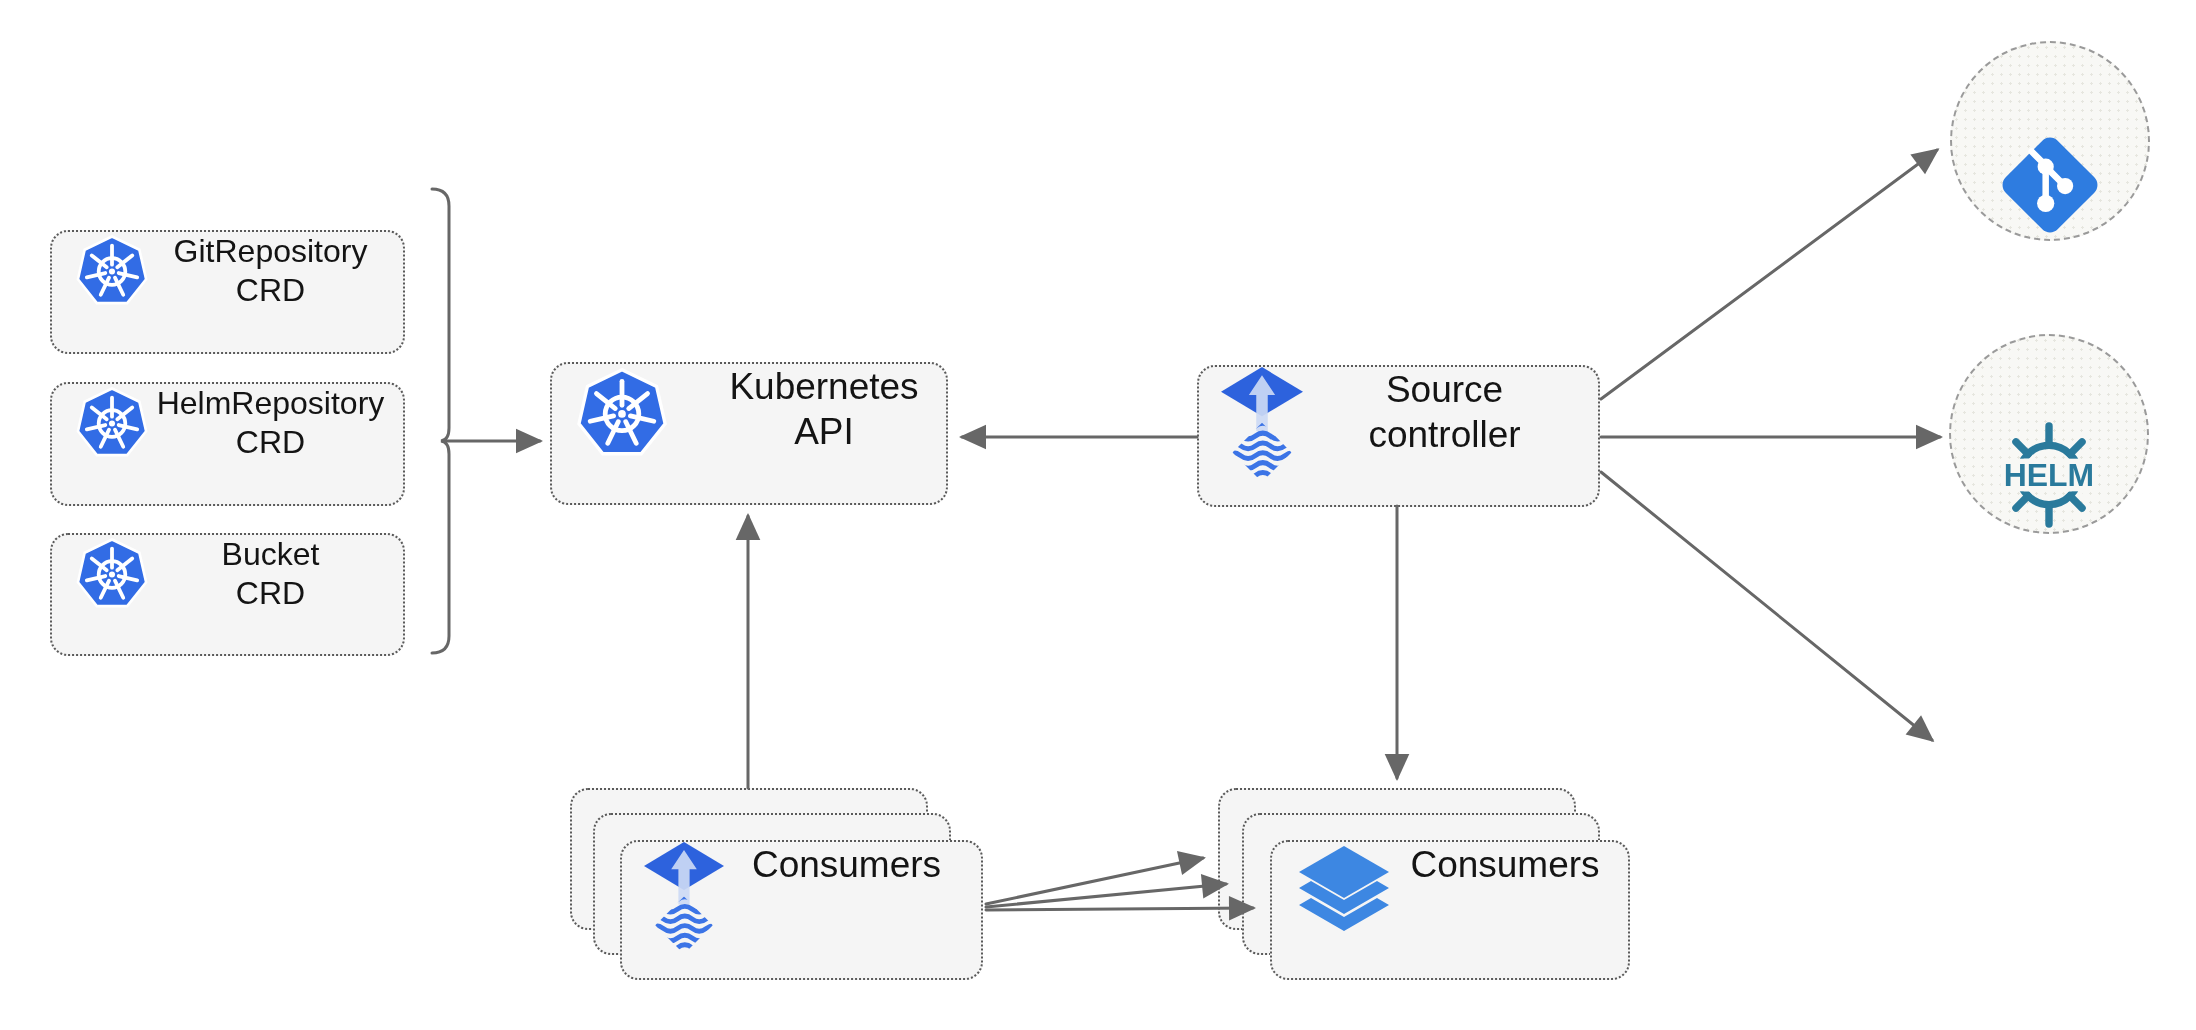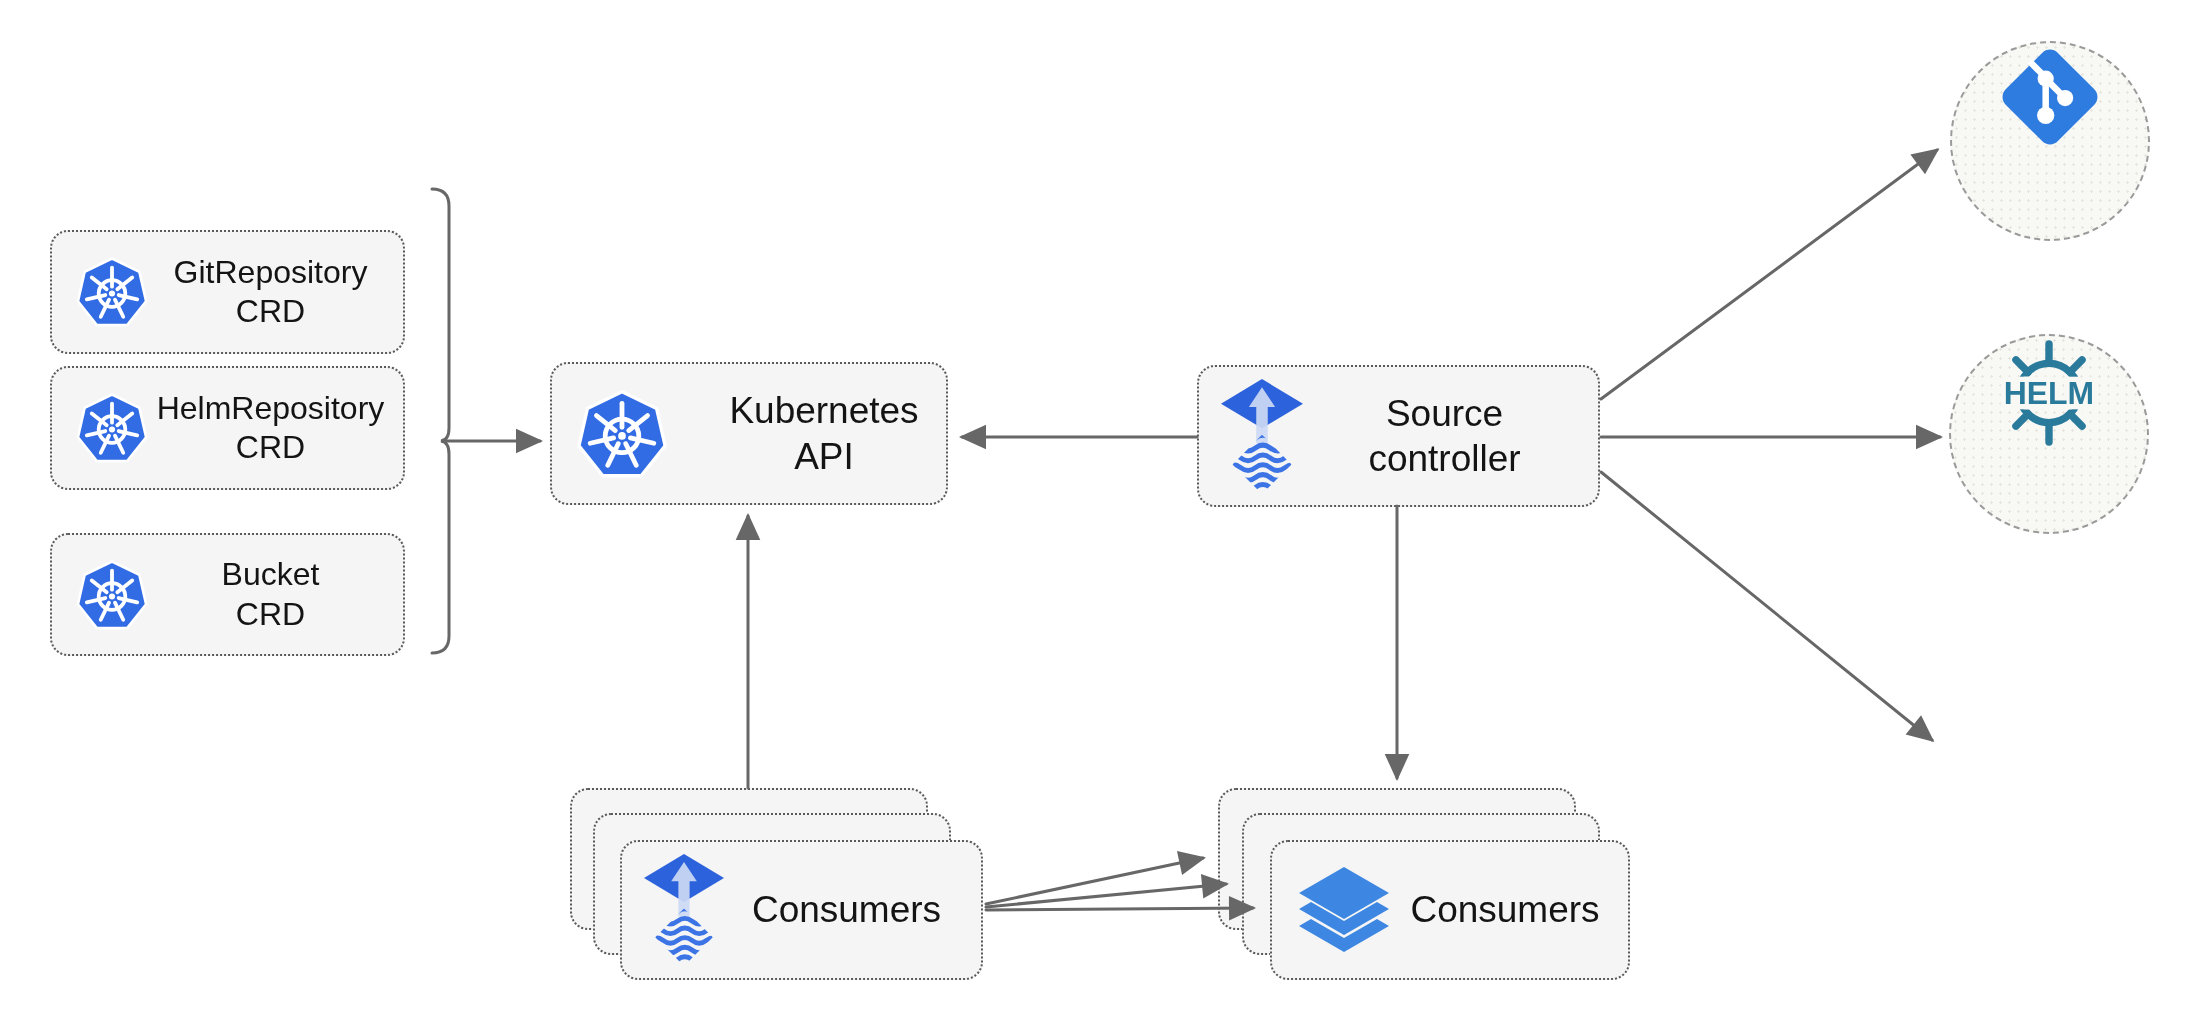--- a/index.html
+++ b/index.html
@@ -4,36 +4,36 @@
 <style>
   html,body{margin:0;padding:0;background:#ffffff;}
   .canvas{
     position:relative;width:2196px;height:1030px;background:var(--canvas-bg,#fff);
     font-family:"Liberation Sans",sans-serif;overflow:hidden;
   }
   .edges{position:absolute;left:0;top:0;width:2196px;height:1030px;pointer-events:none;z-index:50;}
   .node{
     position:absolute;box-sizing:border-box;background:var(--box-fill,#f5f5f5);
     border:2.5px dotted var(--box-border,#5a5a5a);border-radius:18px;
-    display:flex;align-items:center;z-index:10;
+    display:flex;align-items:flex-start;z-index:10;
   }
   .node .icon{display:flex;align-items:center;justify-content:center;margin-left:22px;flex:0 0 auto;}
   .node .label{flex:1;text-align:center;color:var(--label-color,#111);font-size:37px;line-height:1.22;padding:0 18px 0 6px;}
   .node .label .ln{display:block;}
   .crd .label{font-size:32px;}
   .stack{z-index:5;}
   .stack.mid{z-index:6;}
   .front{z-index:10;}
   .circle{
     position:absolute;box-sizing:border-box;width:200px;height:200px;border-radius:50%;
     border:2.5px dashed var(--circle-border,#9a9a9a);
     background-color:var(--circle-fill,#f8f8f5);
     background-image:radial-gradient(#e6e6df 1.2px, transparent 1.3px);
     background-size:9px 9px;
-    display:flex;align-items:flex-start;justify-content:center;z-index:10;
+    display:flex;align-items:flex-end;justify-content:center;z-index:10;
   }
   svg text{font-family:"Liberation Sans",sans-serif;}
 </style>
 </head>
 <body>
 
 <svg width="0" height="0" style="position:absolute" aria-hidden="true">
   <defs>
     <g id="k8s-logo">
       <polygon points="50,6 86,23.3 94.9,62.2 70,93.5 30,93.5 5.2,62.2 14,23.3" fill="var(--kubernetes-blue,#326ce5)" stroke="#fff" stroke-width="3.5"></polygon>
@@ -99,21 +99,21 @@
     <span class="icon">
         <svg width="76" height="76" viewBox="0 0 100 100">
           <use href="#k8s-logo"></use>
         </svg>
       </span>
     <span class="label">
       <span class="ln">GitRepository</span>
       <span class="ln">CRD</span>
     </span>
   </div>
-  <div class="node crd" style="left:50px;top:366px;width:355px;height:124px;">
+  <div class="node crd" style="left:50px;top:382px;width:355px;height:124px;">
     <span class="icon">
         <svg width="76" height="76" viewBox="0 0 100 100">
           <use href="#k8s-logo"></use>
         </svg>
       </span>
     <span class="label">
       <span class="ln">HelmRepository</span>
       <span class="ln">CRD</span>
     </span>
   </div>

